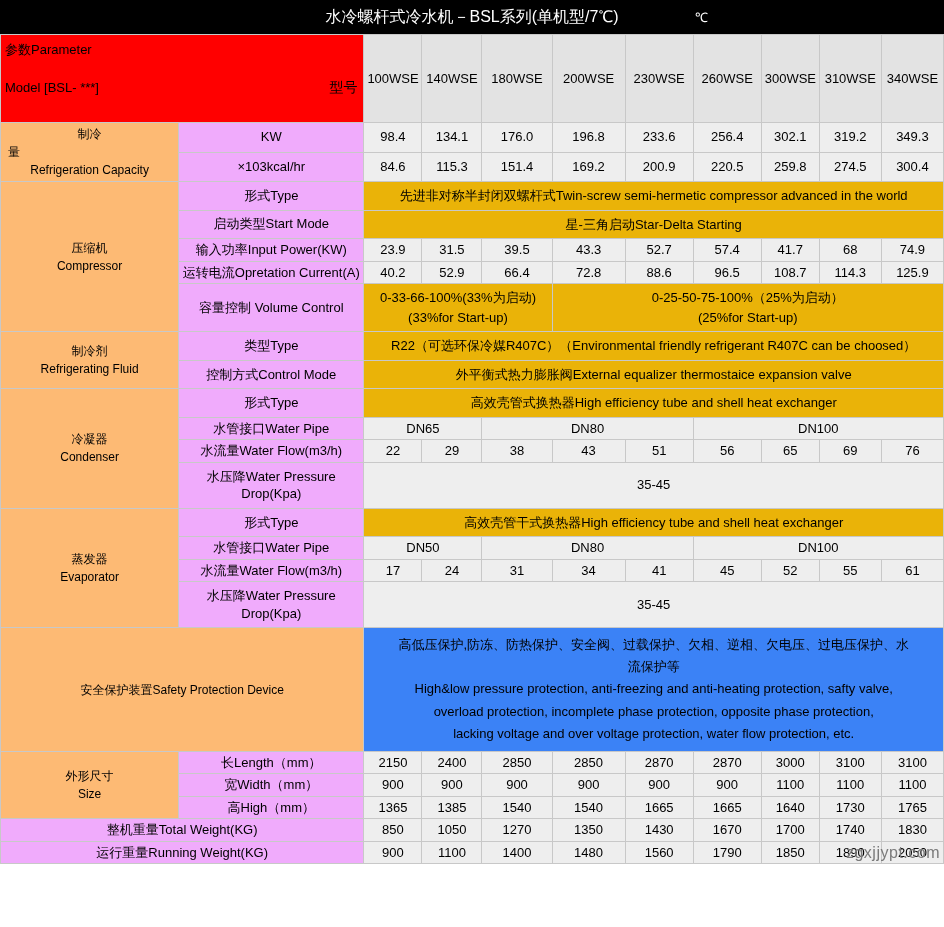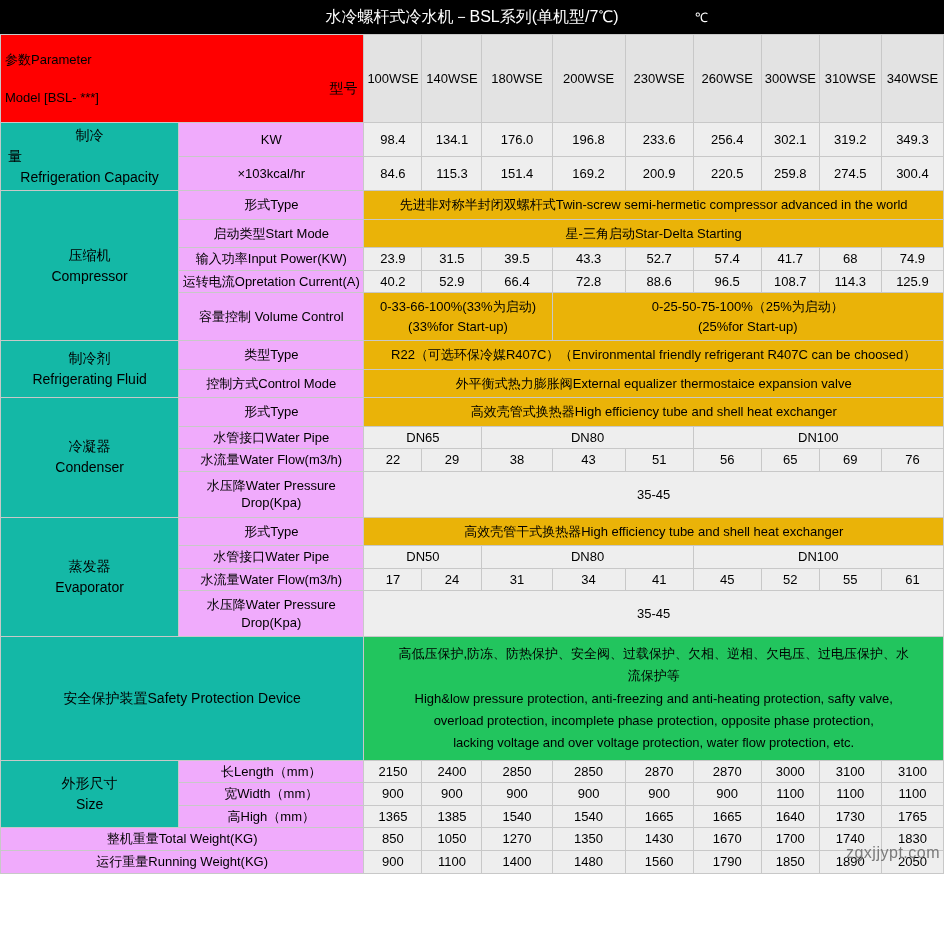--- a/index.html
+++ b/index.html
@@ -53,55 +53,56 @@
   }
   .val {
     background: #eeeeee;
   }
   .hdr-red {
     background: #ff0000;
     color: #000;
     text-align: left;
     vertical-align: top;
     position: relative;
-    padding: 16px 4px;
+    padding: 6px 4px;
   }
   .hdr-red .p1 { display:block; text-align:left; }
   .hdr-red .p2 { display:block; text-align:left; margin-top: 20px; }
   .hdr-red .modelword {
     position: absolute;
     right: 6px;
     bottom: 24px;
     font-size: 14px;
+    font-family: Liberation Serif, serif;
   }
   .model-head {
     background: #e3e3e3;
     font-size: 13px;
     margin-top: 20px;
   }
   .rowlabel {
     background: #f0abfc;
     font-size: 13px;
   }
   .grouplabel {
-    background: #14b8a6;
-    font-size: 14px;
+    background: #fdba74;
+    font-size: 12px;
     line-height: 1.5;
   }
   .wide-text {
     background: #eab308;
     font-size: 13px;
     line-height: 1.5;
     padding: 4px 8px;
   }
   .safety-cell {
     text-align: center;
     line-height: 1.7;
     padding: 6px 10px;
-    background: #22c55e;
+    background: #3b82f6;
   }
   .wm {
     position: absolute;
     right: 4px;
     bottom: 2px;
     font-size: 16px;
     color: #7a7a7a;
     letter-spacing: 0.5px;
     text-align: center;
   }

